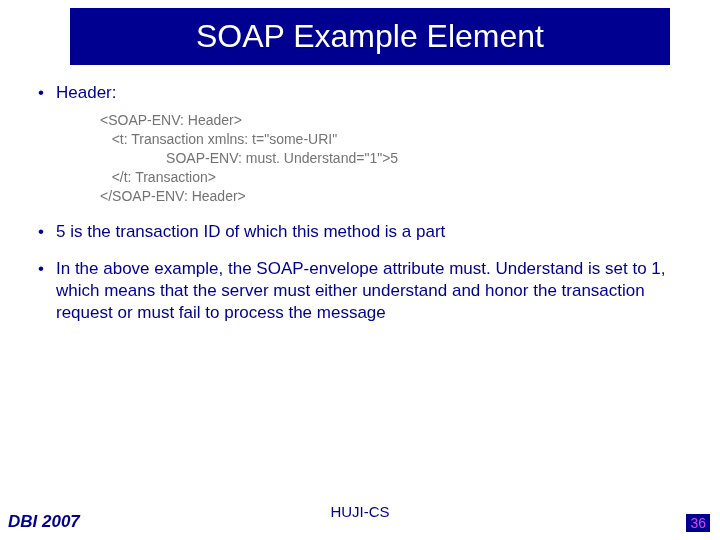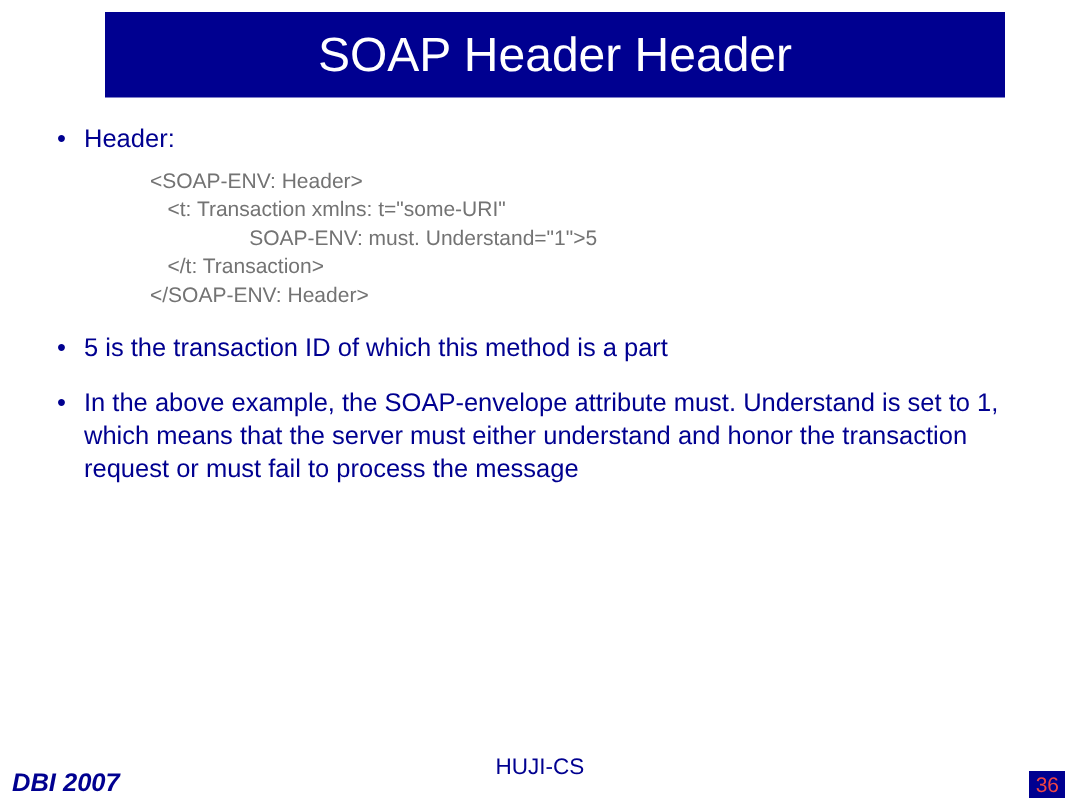--- a/index.html
+++ b/index.html
@@ -76,30 +76,30 @@
     width: 720px;
     text-align: center;
     bottom: 12px;
     color: #000090;
     font-size: 15px;
   }
   .footer-right {
     position: absolute;
     right: 10px;
     bottom: 0;
-    color: #ef4444;
+    color: #d946ef;
     background: #000090;
     font-size: 14px;
     padding: 1px 4px;
   }
 </style>
 </head>
 <body>
 
-<div class="title-bar">SOAP Header Header</div>
+<div class="title-bar">SOAP Example Element</div>
 
 <div class="content">
 
   <div class="bullet1">
     <span class="bullet-mark">•</span><span>Header:</span>
   </div>
 
   <div class="code-block">
     <div class="code-line">&lt;SOAP-ENV: Header&gt;</div>
     <div class="code-line">   &lt;t: Transaction xmlns: t="some-URI"</div>

